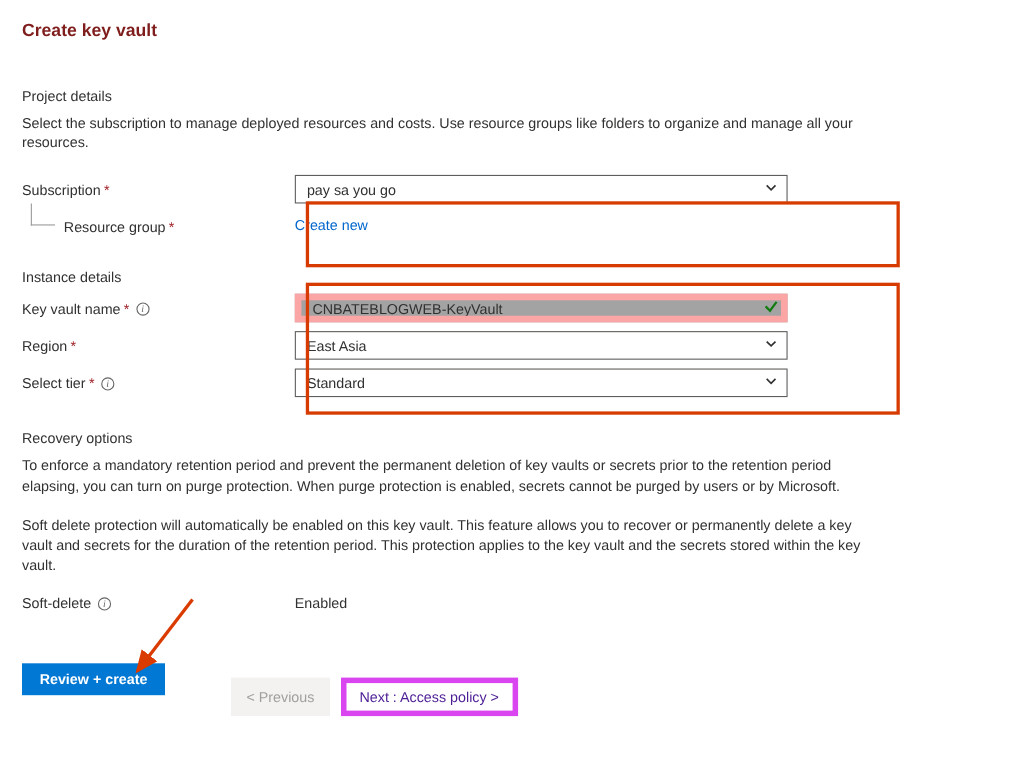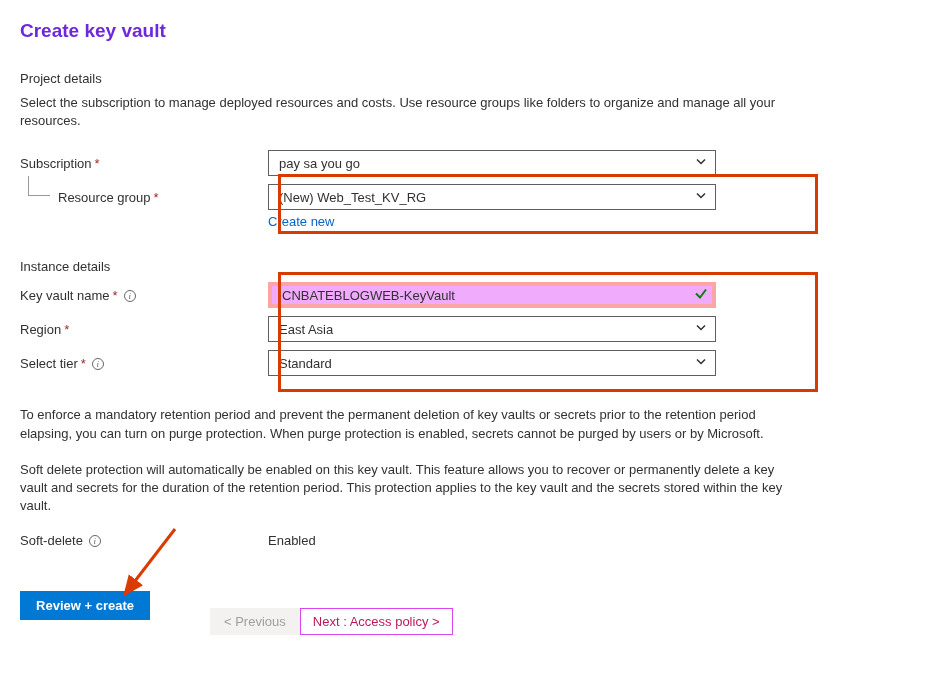--- a/index.html
+++ b/index.html
@@ -9,24 +9,24 @@
     }
     body {
       font-family: "Segoe UI", Arial, sans-serif;
       font-size: 13px;
       color: #323130;
       background: #ffffff;
       padding: 20px 20px 20px 20px;
       width: 926px;
     }
     .page-title {
-      font-size: 19px;
+      font-size: 16px;
       font-weight: 600;
-      margin-bottom: 29px;
-      color: #6d28d9;
+      margin-bottom: 42px;
+      color: #7f1d1d;
     }
     .section-heading {
       font-size: 13px;
       font-weight: 400;
       color: #323130;
       margin-bottom: 8px;
     }
     .section-desc {
       font-size: 13px;
       color: #323130;
@@ -105,22 +105,22 @@
     .chevron svg {
       width: 12px;
       height: 12px;
       stroke: #323130;
       stroke-width: 1.5;
       fill: none;
     }
     .text-input {
       width: 100%;
       height: 26px;
-      border: 4px solid #fca5a5;
-      background: #f0abfc;
+      border: 6px solid #fca5a5;
+      background: #a3a3a3;
       padding: 0 28px 0 10px;
       font-size: 13px;
       color: #323130;
     }
     .valid-check {
       position: absolute;
       right: 8px;
       top: 50%;
       transform: translateY(-50%);
     }
@@ -193,34 +193,35 @@
       color: #fff;
       border: none;
       padding: 7px 14px;
       font-size: 13px;
       font-weight: 600;
       cursor: pointer;
       min-width: 130px;
     }
     .btn-group-right {
       display: flex;
+      gap: 10px;
       margin-top: 32px;
     }
     .btn-secondary {
       background: #f3f2f1;
       color: #a19f9d;
       border: none;
       padding: 6px 14px;
       font-size: 13px;
       cursor: pointer;
     }
     .btn-outline {
       background: #fff;
-      color: #be185d;
-      border: 1px solid #d946ef;
+      color: #4c1d95;
+      border: 5px solid #d946ef;
       padding: 5px 12px;
       font-size: 13px;
       cursor: pointer;
     }
     .arrow-annotation {
       position: absolute;
       left: 95px;
       bottom: 28px;
       pointer-events: none;
     }
@@ -266,28 +267,20 @@
     </div>
 
     <div class="rg-row-container">
       <div class="form-row">
         <div class="form-label indented">
           <span class="indent-connector"></span>
           <span>Resource group</span>
             <span class="required">*</span>
         </div>
         <div class="form-control-wrap">
-          <div class="dropdown">
-            <span>(New) Web_Test_KV_RG</span>
-            <span class="chevron">
-              <svg viewBox="0 0 12 12">
-                  <polyline points="2,4 6,8 10,4"></polyline>
-                </svg>
-            </span>
-          </div>
           <a class="create-new-link">Create new</a>
         </div>
       </div>
       <div class="highlight-box highlight-rg"></div>
     </div>
   </div>
 
   <div class="instance-section">
     <div class="section-heading">Instance details</div>
 
@@ -340,20 +333,21 @@
                 </svg>
             </span>
           </div>
         </div>
       </div>
       <div class="highlight-box highlight-instance"></div>
     </div>
   </div>
 
   <div class="recovery-section">
+    <div class="section-heading">Recovery options</div>
     <p class="recovery-para">To enforce a mandatory retention period and prevent the permanent deletion of key vaults or secrets prior to the retention period elapsing, you can turn on purge protection. When purge protection is enabled, secrets cannot be purged by users or by Microsoft.</p>
     <p class="recovery-para">Soft delete protection will automatically be enabled on this key vault. This feature allows you to recover or permanently delete a key vault and secrets for the duration of the retention period. This protection applies to the key vault and the secrets stored within the key vault.</p>
 
     <div class="soft-delete-row">
       <div class="soft-delete-label">
         <span>Soft-delete</span>
         <span class="info-icon">i</span>
       </div>
       <div class="soft-delete-value">Enabled</div>
     </div>

